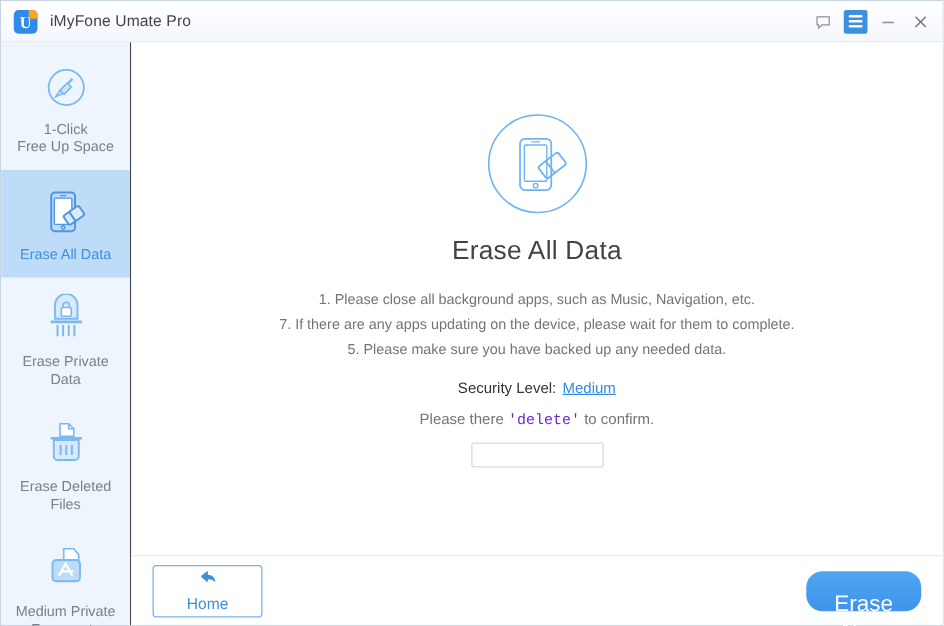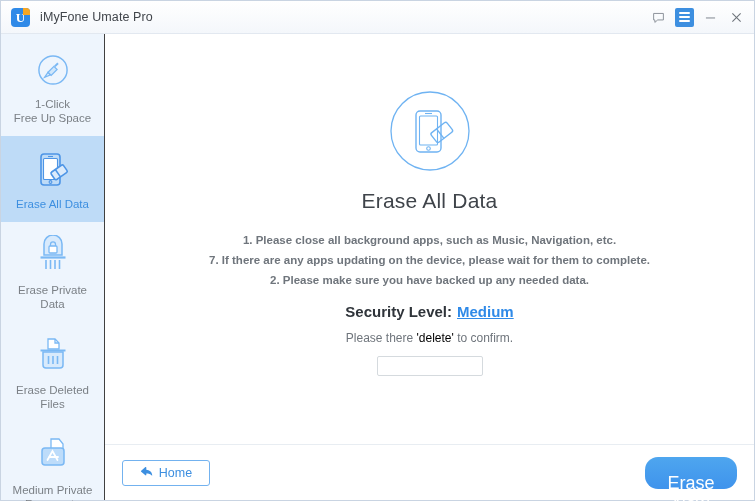--- a/index.html
+++ b/index.html
@@ -162,41 +162,41 @@
     letter-spacing: .2px;
   }
   .steps {
     margin-top: 17px;
     text-align: center;
   }
   .step {
     font-size: 11.5px;
     color: #6f757c;
     line-height: 20px;
-    font-weight: bold;
   }
   .sec-level {
     margin-top: 13px;
-    font-size: 15px;
+    font-size: 12px;
     color: #2f343a;
-    font-weight: bold;
+    font-weight: normal;
   }
   .sec-link {
     color: #2f8ae8;
     text-decoration: underline;
     margin-left: 5px;
     cursor: pointer;
   }
   .confirm-line {
     margin-top: 11px;
     font-size: 12px;
     color: #6f757c;
   }
   .confirm-word {
-    color: #000000;
+    color: #6d28d9;
+    font-family: Liberation Mono, monospace;
   }
   .confirm-input {
     margin-top: 11px;
     width: 106px;
     height: 20px;
     border: 1px solid #d5dade;
     border-radius: 2px;
     background: #ffffff;
     font-family: "Liberation Sans", sans-serif;
     font-size: 12px;
@@ -214,29 +214,30 @@
     align-items: center;
     padding: 0 17px;
     background: #ffffff;
   }
   .btn-home {
     display: flex;
     align-items: center;
     justify-content: center;
     gap: 6px;
     width: 88px;
-    height: 26px;
+    height: 42px;
     border: 1px solid #73b2ef;
     border-radius: 3px;
     background: #ffffff;
     color: #3d8fe0;
     font-size: 12.5px;
     font-family: "Liberation Sans", sans-serif;
     cursor: pointer;
     padding: 0;
+    flex-direction: column;
   }
   .btn-erase {
     margin-left: auto;
     width: 92px;
     height: 27px;
     border: none;
     border-radius: 13px;
     background: linear-gradient(#4ea6ef, #3f93ec);
     color: #ffffff;
     font-size: 18px;
@@ -382,21 +383,21 @@
               <line x1="51" y1="37" x2="51" y2="49"></line>
             </g>
           </svg>
         </div>
 
         <div class="hero-title">Erase All Data</div>
 
         <div class="steps">
           <div class="step">1. Please close all background apps, such as Music, Navigation, etc.</div>
           <div class="step">7. If there are any apps updating on the device, please wait for them to complete.</div>
-          <div class="step">2. Please make sure you have backed up any needed data.</div>
+          <div class="step">5. Please make sure you have backed up any needed data.</div>
         </div>
 
         <div class="sec-level">
           <span>Security Level:</span><a class="sec-link">Medium</a>
         </div>
 
         <div class="confirm-line">
           <span>Please there </span><span class="confirm-word">'delete'</span><span> to confirm.</span>
         </div>
 

